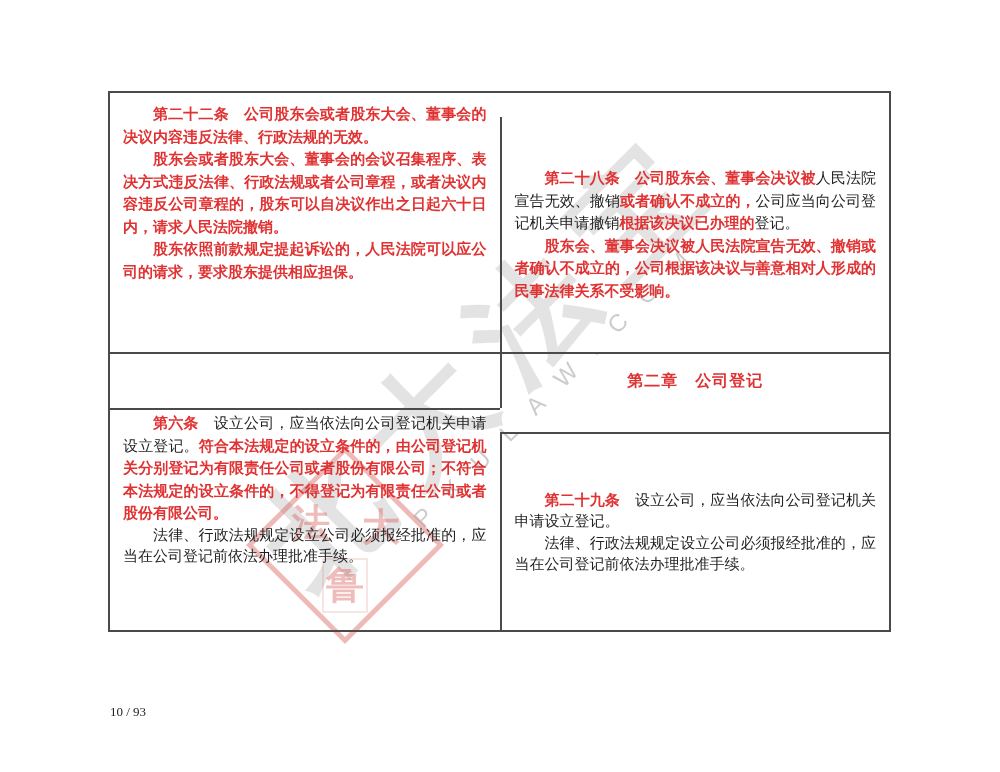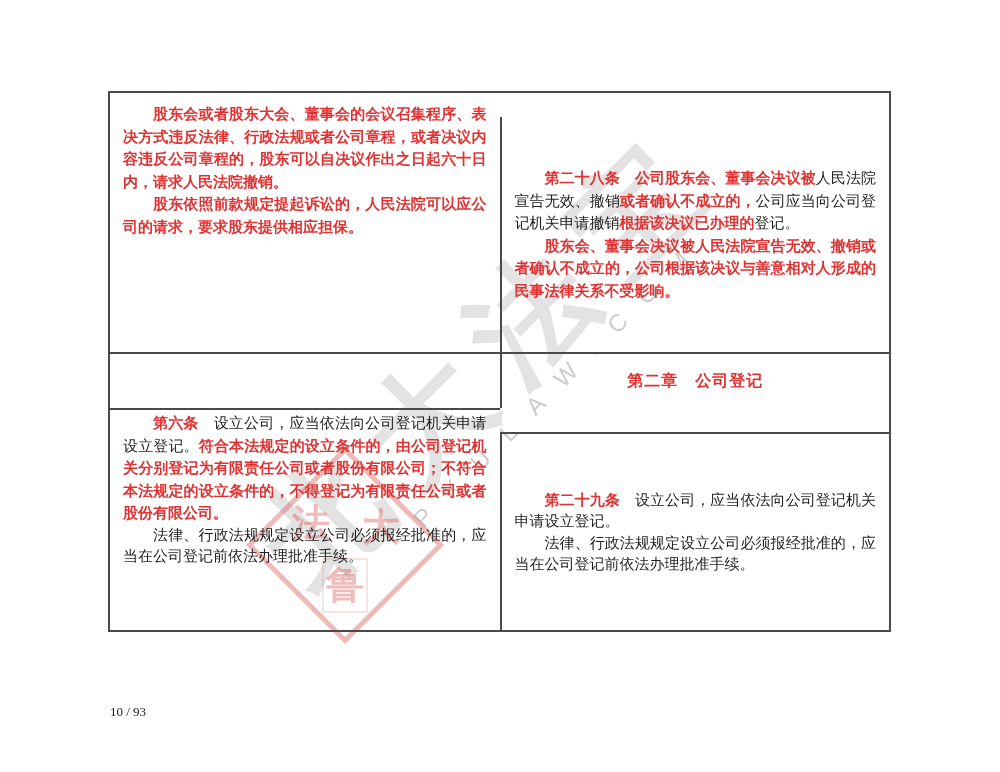--- a/index.html
+++ b/index.html
@@ -86,20 +86,21 @@
 
 <div class="wm wm-callig">北大法宝</div>
 <div class="wm wm-site">PKULAW.COM</div>
 <div class="wm wm-seal"></div>
 <span class="seal-char c1">法</span>
 <span class="seal-char c2">大</span>
 <span class="seal-char c3">鲁</span>
 
 <div class="law-table">
   <div class="cell row-1 col-left">
+      <p class="para"><span class="red">第二十二条　公司股东会或者股东大会、董事会的决议内容违反法律、行政法规的无效。</span></p>
       <p class="para"><span class="red">股东会或者股东大会、董事会的会议召集程序、表决方式违反法律、行政法规或者公司章程，或者决议内容违反公司章程的，股东可以自决议作出之日起六十日内，请求人民法院撤销。</span></p>
       <p class="para"><span class="red">股东依照前款规定提起诉讼的，人民法院可以应公司的请求，要求股东提供相应担保。</span></p>
     </div>
   <div class="cell row-1 col-right v-center">
       <p class="para"><span class="red">第二十八条　公司股东会、董事会决议被</span><span class="blk">人民法院宣告无效、撤销</span><span class="red">或者确认不成立的，</span><span class="blk">公司应当向公司登记机关申请撤销</span><span class="red">根据该决议已办理的</span><span class="blk">登记。</span></p>
       <p class="para"><span class="red">股东会、董事会决议被人民法院宣告无效、撤销或者确认不成立的，公司根据该决议与善意相对人形成的民事法律关系不受影响。</span></p>
     </div>
 
   <div class="cell row-2 col-left"></div>
   <div class="cell row-2 col-right chapter-cell">第二章　公司登记</div>

